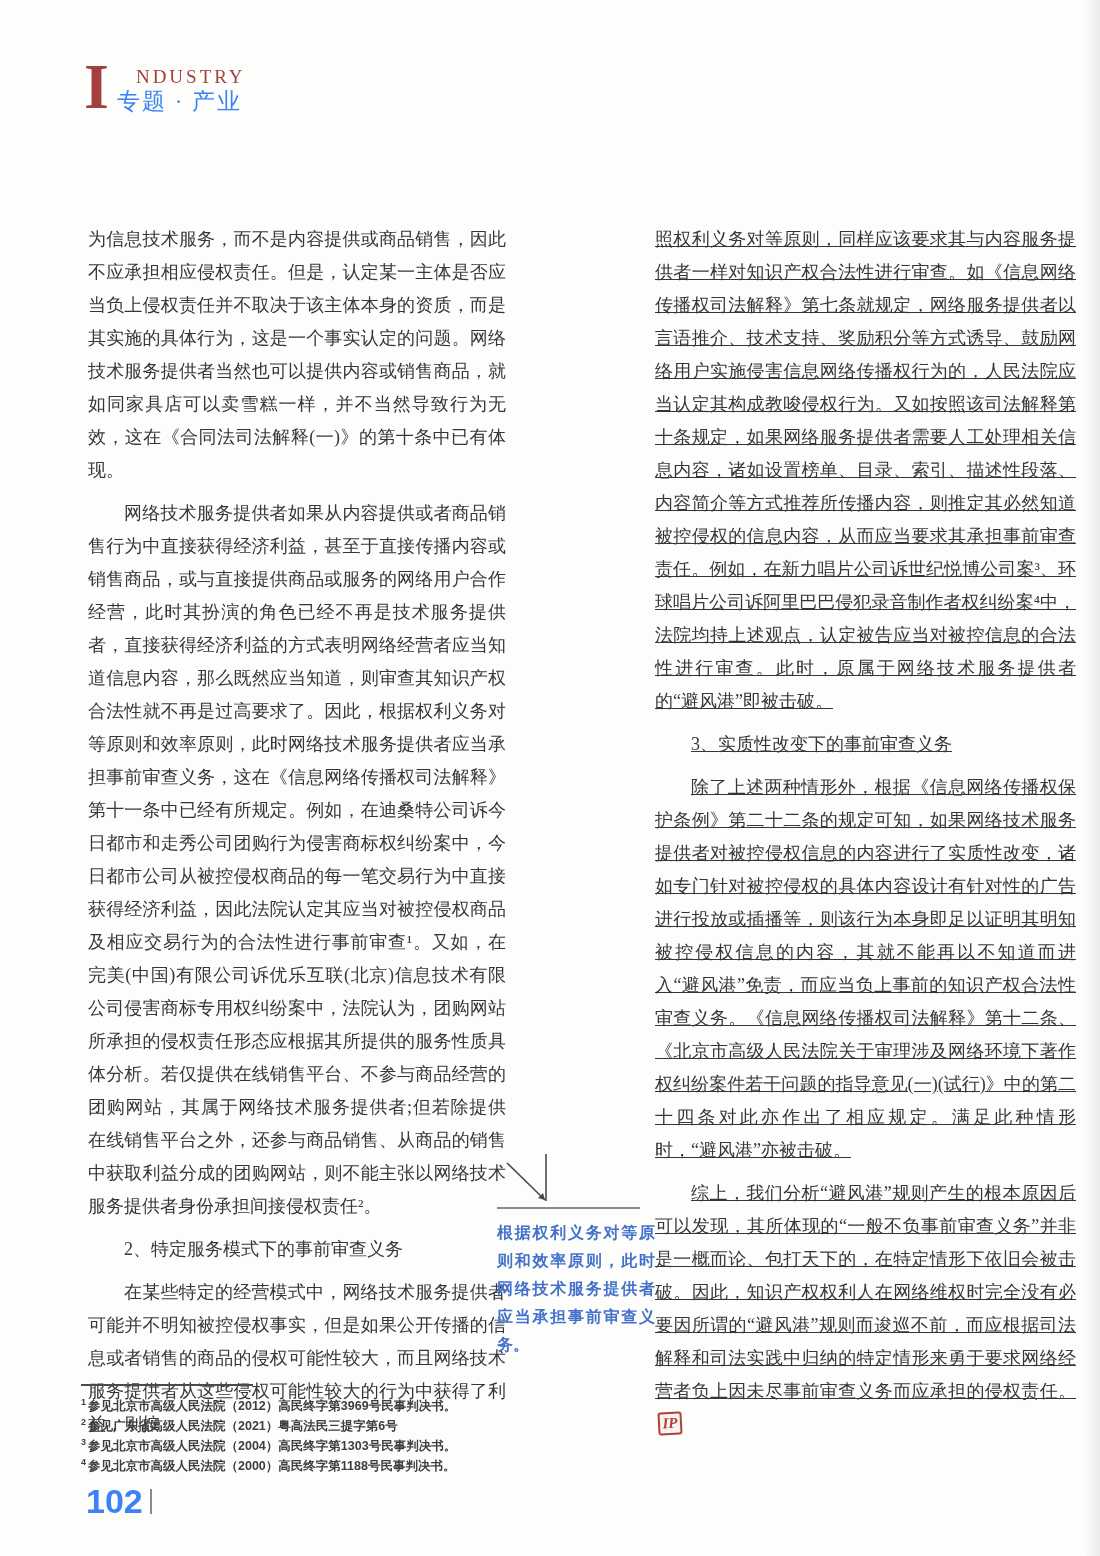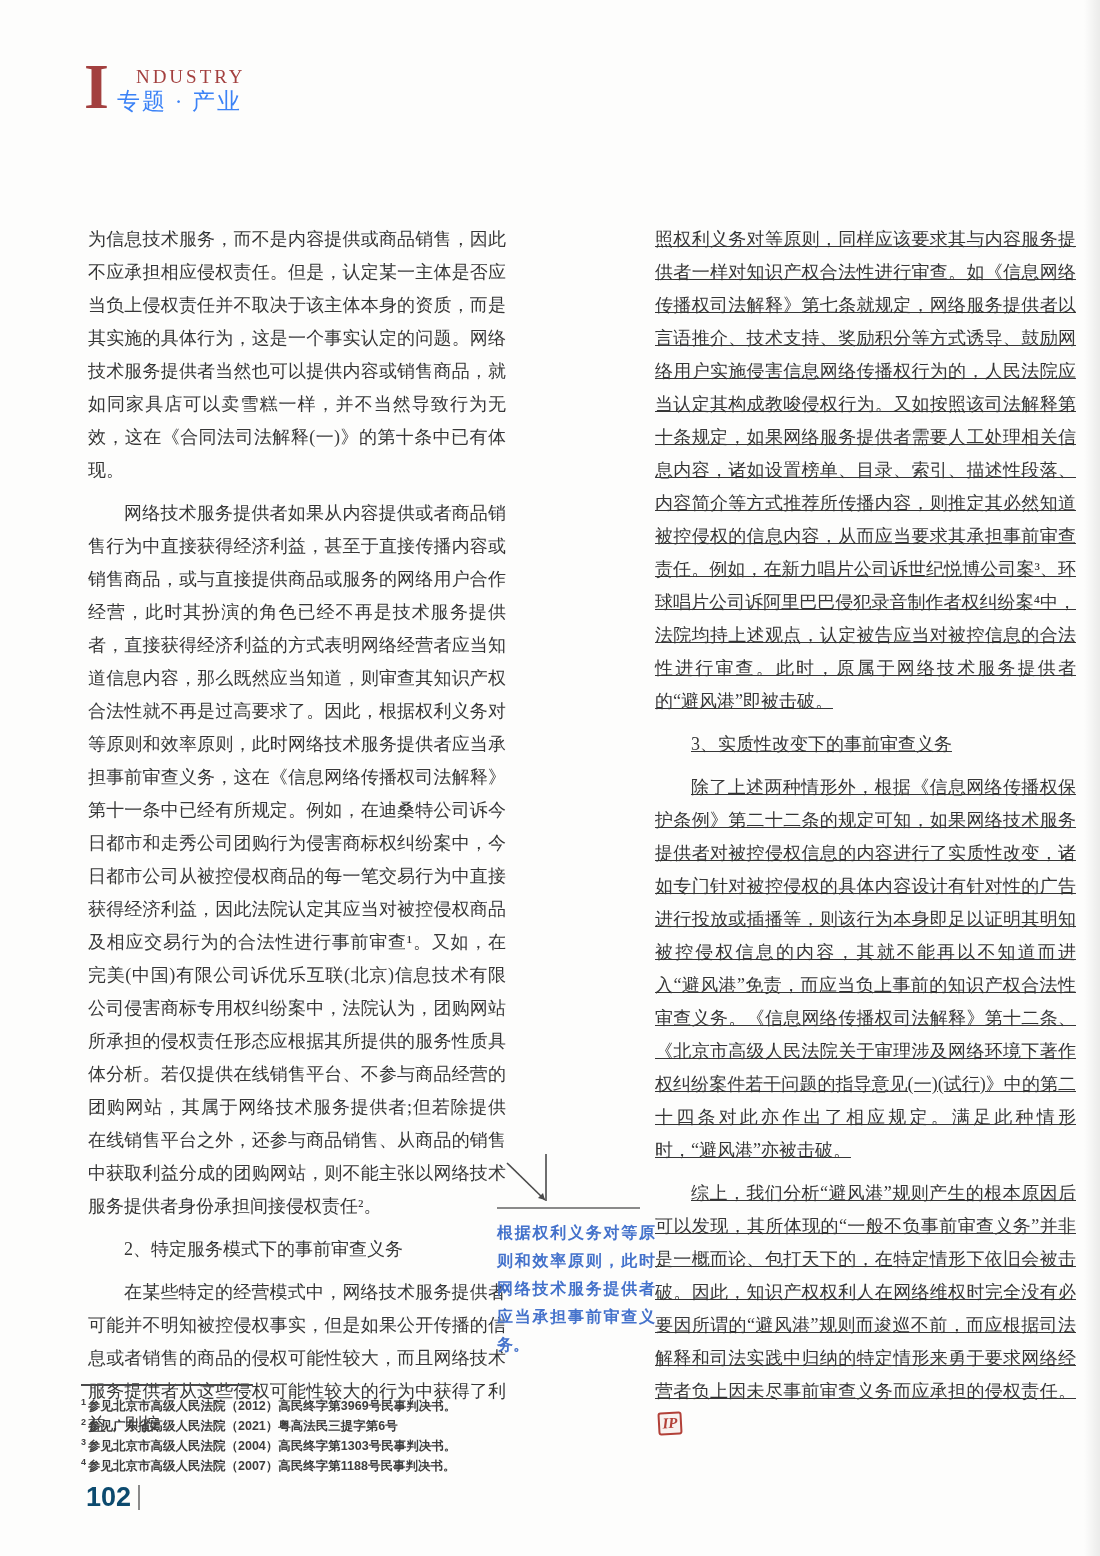--- a/index.html
+++ b/index.html
@@ -81,21 +81,21 @@
   }
   .footnotes .rule{
     width:172px;height:2px;background:#4a4a4a;margin-bottom:8px;
   }
   .footnotes sup{font-size:9px;margin-right:2px;}
   .footnotes div.fn{white-space:nowrap;}
   
   .pagenum{
     position:absolute;left:86px;top:1482px;
     font-family:"Liberation Sans","DejaVu Sans",sans-serif;
-    font-size:27px;font-weight:600;color:#0c4a6e;
+    font-size:34px;font-weight:600;color:#3b82f6;
     display:flex;align-items:center;
   }
   .pagenum .bar{
     width:2px;height:25px;background:#8a8a8a;margin-left:7px;
   }
 </style>
 </head>
 <body>
 
 <div class="scan-edge-right"></div>
@@ -130,19 +130,19 @@
     <line x1="0" y1="58" x2="143" y2="58" stroke="#8a8a8a" stroke-width="2"></line>
   </svg>
   <div class="callout-text">根据权利义务对等原则和效率原则，此时网络技术服务提供者应当承担事前审查义务。</div>
 </div>
 
 <div class="footnotes">
   <div class="rule"></div>
   <div class="fn"><sup>1</sup><span>参见北京市高级人民法院（2012）高民终字第3969号民事判决书。</span></div>
   <div class="fn"><sup>2</sup><span>参见广东省高级人民法院（2021）粤高法民三提字第6号</span></div>
   <div class="fn"><sup>3</sup><span>参见北京市高级人民法院（2004）高民终字第1303号民事判决书。</span></div>
-  <div class="fn"><sup>4</sup><span>参见北京市高级人民法院（2007）高民终字第1188号民事判决书。</span></div>
+  <div class="fn"><sup>4</sup><span>参见北京市高级人民法院（2000）高民终字第1188号民事判决书。</span></div>
 </div>
 
 <div class="pagenum">
   <span>102</span>
   <span class="bar"></span>
 </div>
 
 </body></html>

